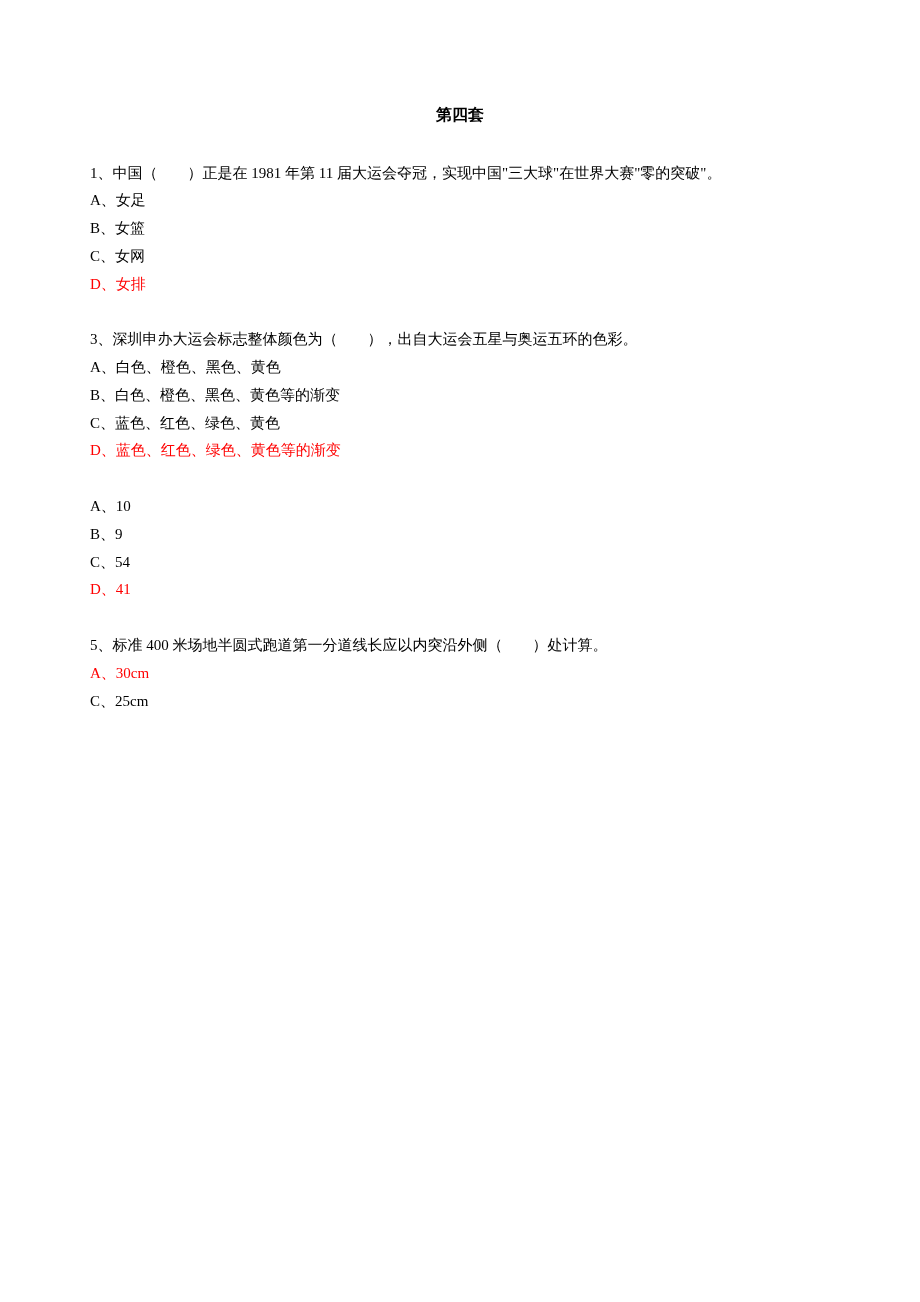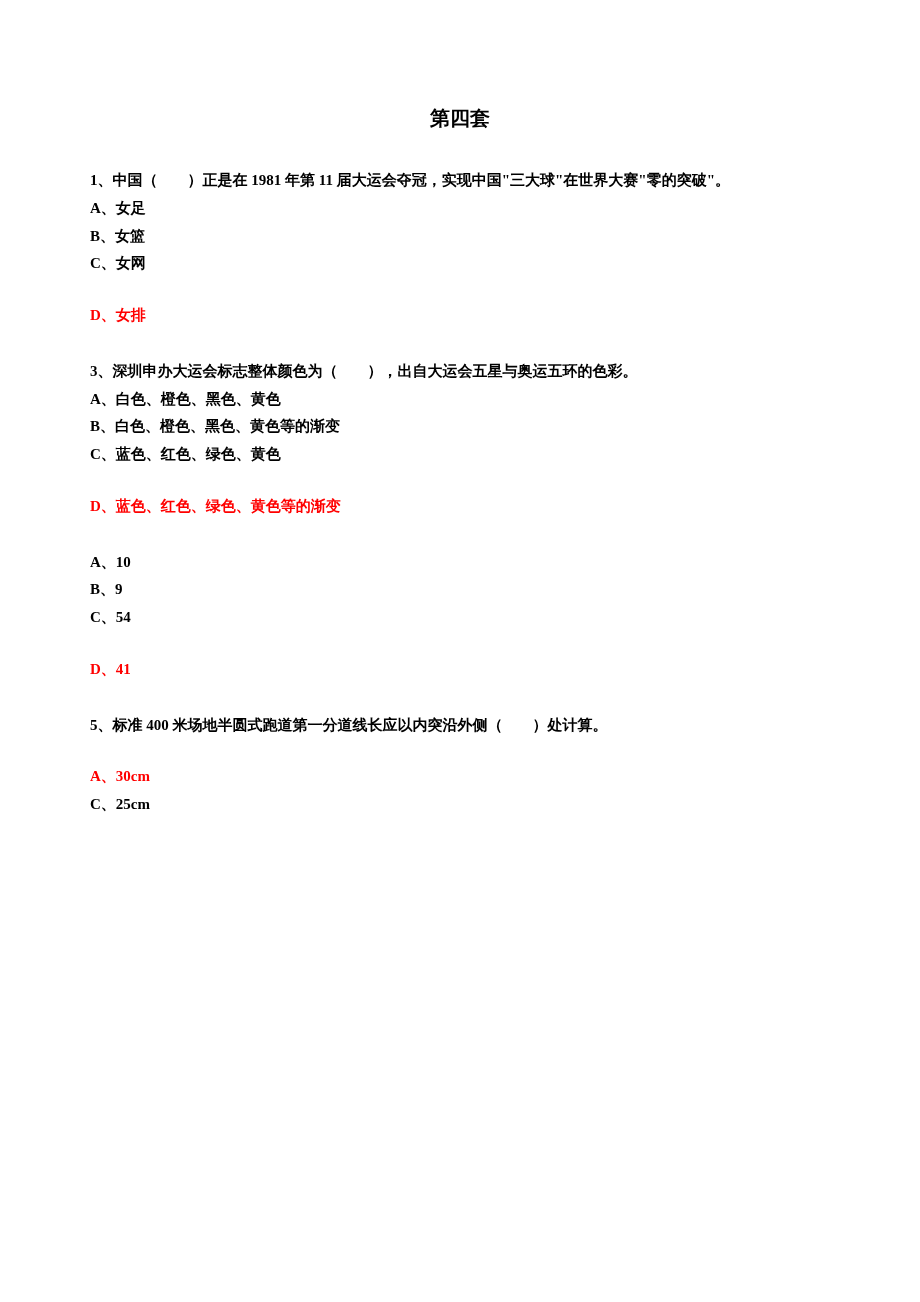--- a/index.html
+++ b/index.html
@@ -11,33 +11,31 @@
     }
     .page {
       padding: 100px 90px 60px 90px;
       font-size: 15px;
       line-height: 1.85;
       color: #000000;
     }
     .title {
       text-align: center;
       font-weight: bold;
-      font-size: 20px;
+      font-size: 16px;
       margin-bottom: 30px;
     }
     .q-block {
       margin-bottom: 28px;
-      font-weight: bold;
     }
     .q-text, .option {
       white-space: normal;
     }
     .highlight {
       color: #ff0000;
-      margin-top: 24px;
     }
   </style>
 </head>
 <body>
 
 <div class="page">
   <div class="title">第四套</div>
 
   <div class="q-block">
     <div class="q-text">1、中国（　　）正是在 1981 年第 11 届大运会夺冠，实现中国"三大球"在世界大赛"零的突破"。</div>

